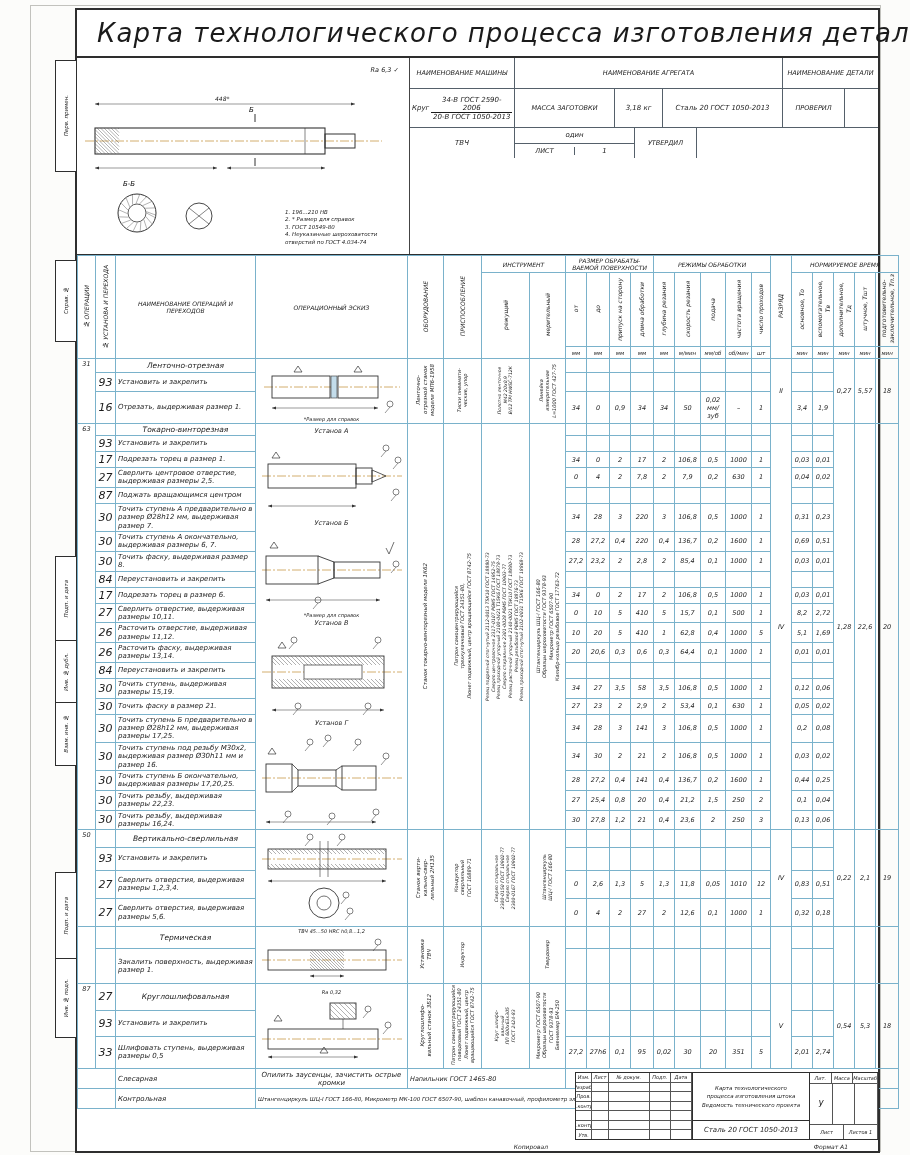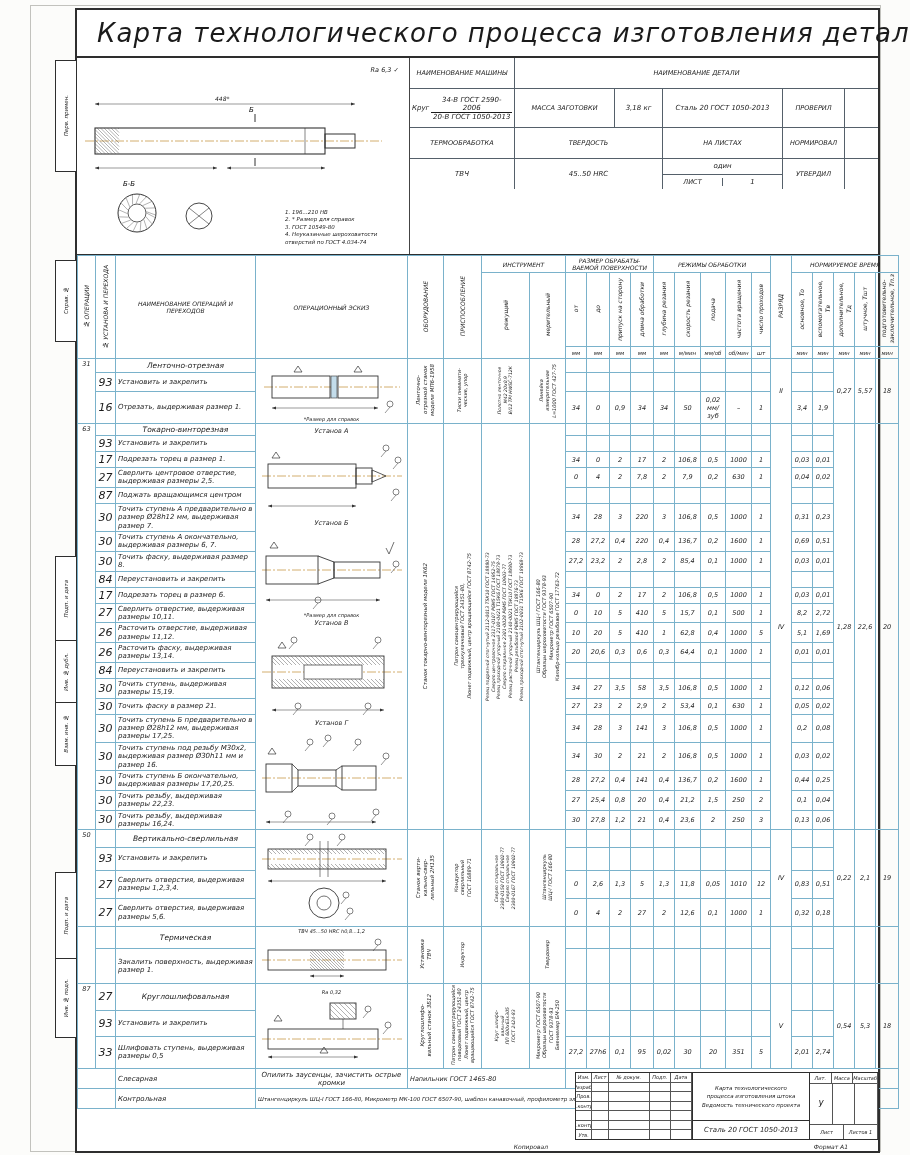--- a/index.html
+++ b/index.html
@@ -134,46 +134,39 @@
             <div>1. 196...210 НВ</div>
             <div>2. * Размер для справок</div>
             <div>3. ГОСТ 10549-80</div>
             <div>4. Неуказанные шероховатости отверстий по ГОСТ 4.034-74</div>
           </div>
       </div>
 
       <div class="info-table">
         <div class="irow" style="height:30px">
           <div class="icell" style="width:105px">НАИМЕНОВАНИЕ МАШИНЫ</div>
+          <div class="icell" style="width:268px">НАИМЕНОВАНИЕ АГРЕГАТА</div>
           <div class="icell" style="flex:1">НАИМЕНОВАНИЕ ДЕТАЛИ</div>
         </div>
         <div class="irow" style="height:38px">
           <div class="icell ival frac" style="width:105px">
             <span>Круг</span>&nbsp;
             <span style="display:inline-block">
               <span class="num" style="display:block">34-В ГОСТ 2590-2006</span>
               <span style="display:block">20-В ГОСТ 1050-2013</span>
             </span>
           </div>
           <div class="icell" style="width:100px">МАССА ЗАГОТОВКИ</div>
           <div class="icell ival" style="width:48px">3,18 кг</div>
           <div class="icell ival" style="width:120px">Сталь 20 ГОСТ 1050-2013</div>
           <div class="icell" style="width:62px">ПРОВЕРИЛ</div>
           <div class="icell" style="flex:1"></div>
         </div>
-        <div class="irow" style="height:30px">
-          <div class="icell" style="width:105px">ТЕРМООБРАБОТКА</div>
-          <div class="icell" style="width:148px">ТВЕРДОСТЬ</div>
-          <div class="icell" style="width:120px">НА ЛИСТАХ</div>
-          <div class="icell" style="width:62px">НОРМИРОВАЛ</div>
-          <div class="icell" style="flex:1"></div>
-        </div>
         <div class="irow" style="height:30px;border-bottom:none">
           <div class="icell ival" style="width:105px">ТВЧ</div>
-          <div class="icell ival" style="width:148px">45..50 HRC</div>
           <div class="icell sheetbox" style="width:120px">
             <div class="ival">один</div>
             <div class="lst">
               <span>ЛИСТ</span>
               <span class="l2 ival">1</span>
             </div>
           </div>
           <div class="icell" style="width:62px">УТВЕРДИЛ</div>
           <div class="icell" style="flex:1"></div>
         </div>

